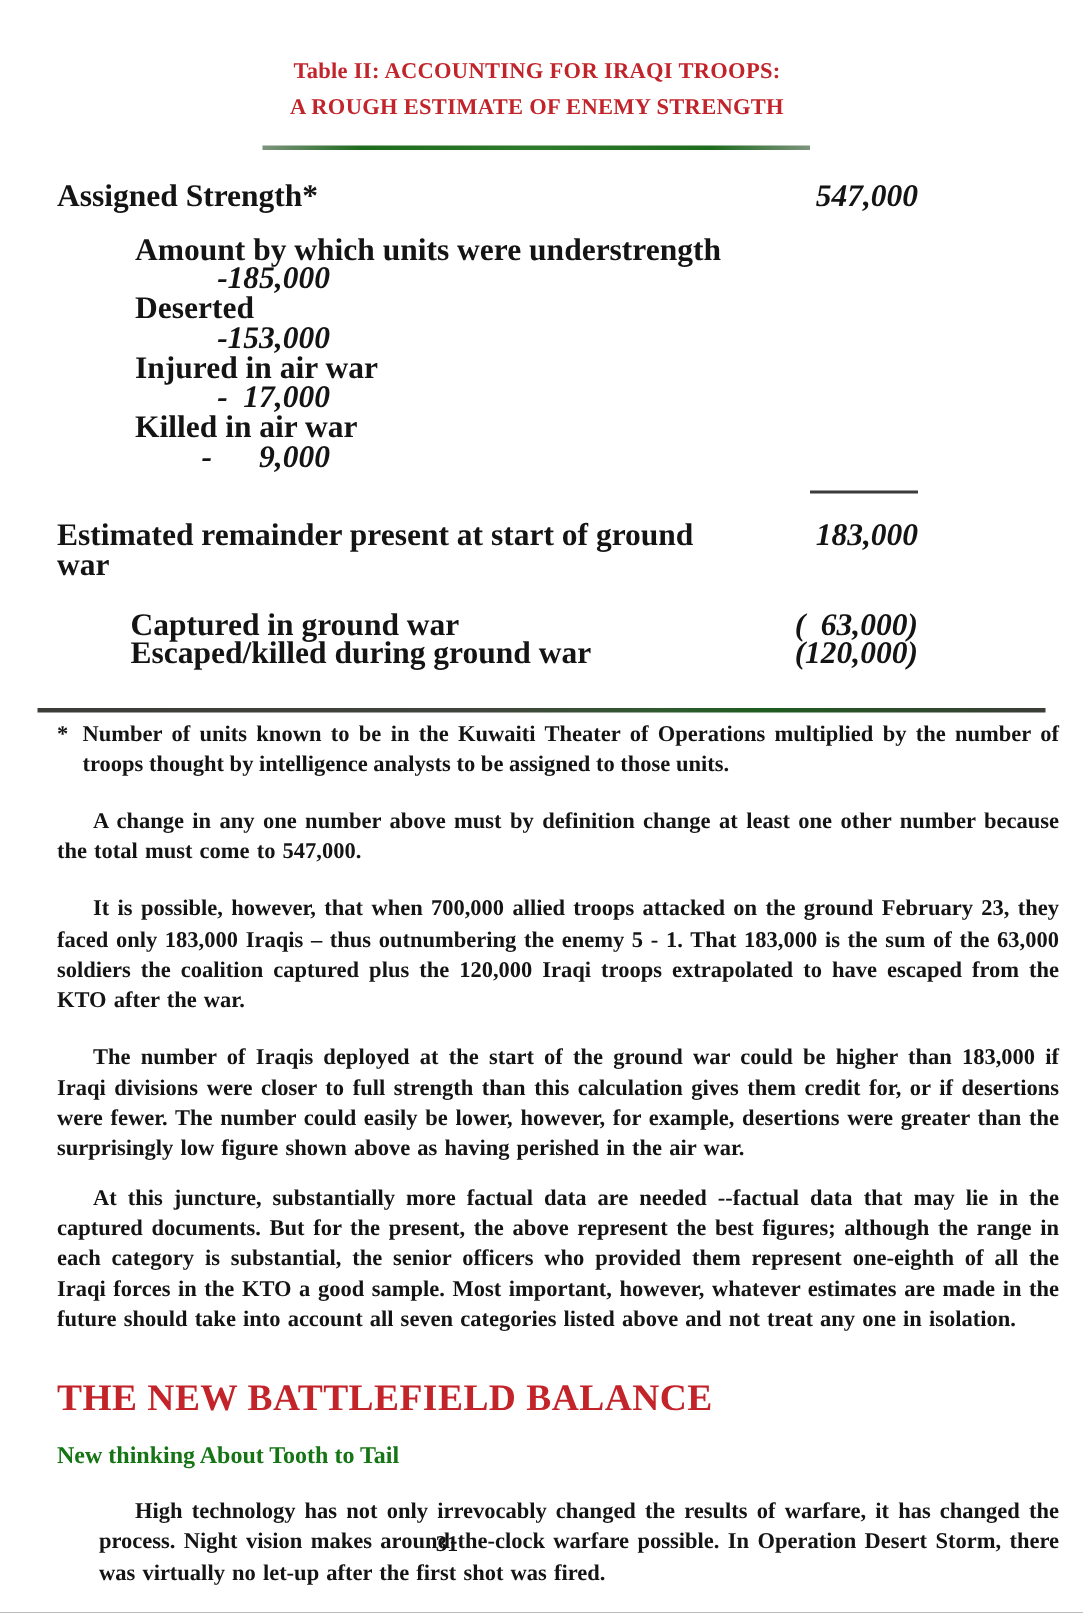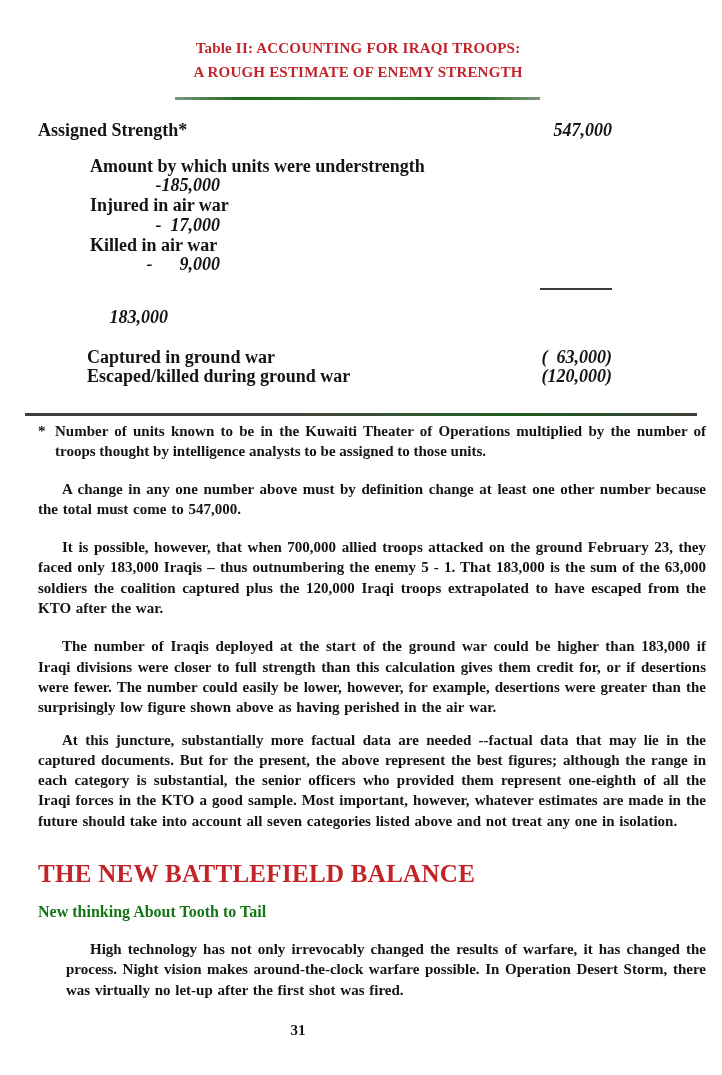--- a/index.html
+++ b/index.html
@@ -28,21 +28,21 @@
     font-size:15px;
     line-height:24px;
     color:var(--title-red);
     letter-spacing:.2px;
   }
   .title-rule{
     width:365px;height:3px;
     margin:13px 0 0 137px;
     background:linear-gradient(90deg,rgba(20,60,20,.55),#1d6b1d 18%,#2e7b2e 50%,#1d6b1d 82%,rgba(20,60,20,.55));
   }
-  .trow{display:flex;font-size:18px;line-height:19.7px;padding-right:94px;}
+  .trow{display:flex;font-size:21px;line-height:19.7px;padding-right:94px;}
   .trow .lbl{flex:1;}
   .trow .val{width:130px;text-align:right;white-space:pre;font-style:italic;}
   .r0{margin-top:21px;}
   .g1{padding-left:52px;flex-direction:column;}
   .g1.first{margin-top:16px;}
   .g2{padding-left:49px;gap:36px;}
   .subtotal-rule{height:2px;width:72px;background:#3b3b3b;margin:13px 94px 0 auto;}
   .r5{margin-top:18px;}
   .r6{margin-top:20px;}
   .footnote-rule{
@@ -80,31 +80,36 @@
   <div class="trow r0">
     <span class="lbl">Assigned Strength*</span>
     <span class="val">547,000</span>
   </div>
 
   <div class="trow g1 first">
     <span class="lbl">Amount by which units were understrength</span>
     <span class="val">-185,000</span>
   </div>
   <div class="trow g1">
+    <span class="lbl">Deserted</span>
+    <span class="val">-153,000</span>
+  </div>
+  <div class="trow g1">
     <span class="lbl">Injured in air war</span>
     <span class="val">-  17,000</span>
   </div>
   <div class="trow g1">
     <span class="lbl">Killed in air war</span>
     <span class="val">-      9,000</span>
   </div>
 
   <div class="subtotal-rule"></div>
 
   <div class="trow r5">
+    <span class="lbl">Estimated remainder present at start of ground war</span>
     <span class="val">183,000</span>
   </div>
 
   <div class="trow g2 r6">
     <span class="lbl">Captured in ground war</span>
     <span class="val">(  63,000)</span>
   </div>
   <div class="trow g2">
     <span class="lbl">Escaped/killed during ground war</span>
     <span class="val">(120,000)</span>

